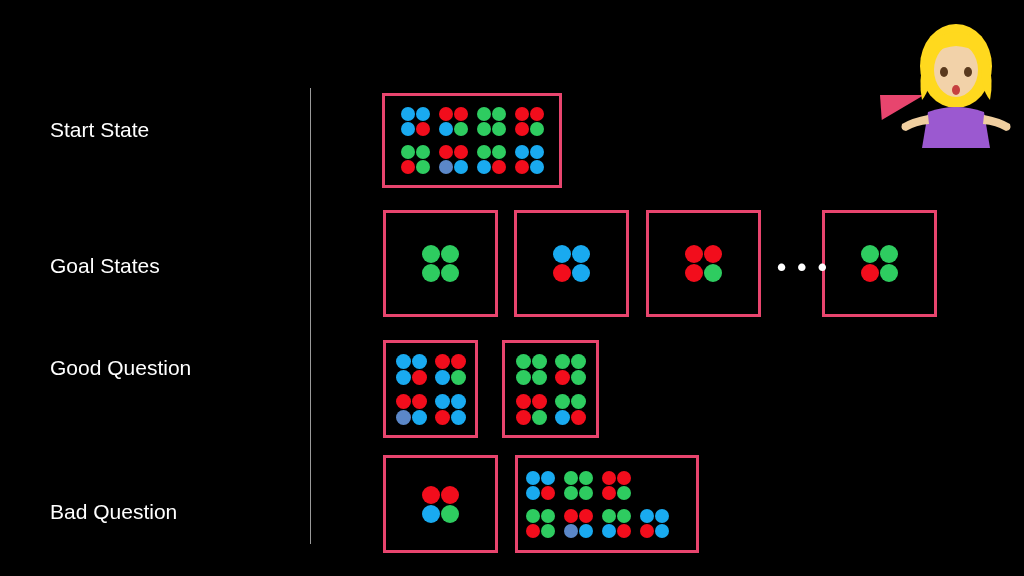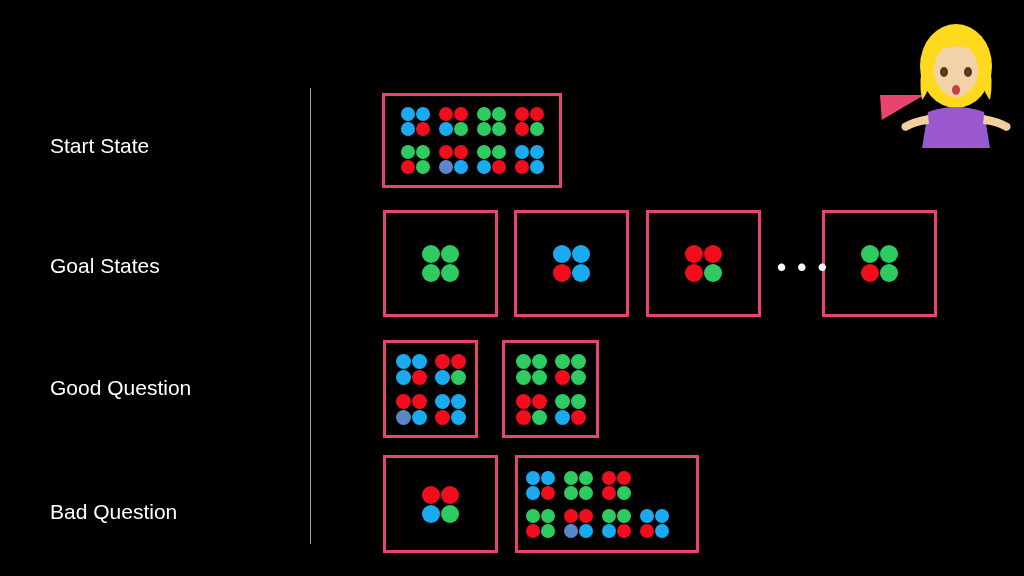--- a/index.html
+++ b/index.html
@@ -37,23 +37,23 @@
 
   
   .row-label {
     position: absolute;
     left: 50px;
     color: #ffffff;
     font-size: 21px;
     font-weight: 400;
     white-space: nowrap;
   }
-  .lbl-0 { top: 134px; }
+  .lbl-0 { top: 118px; }
   .lbl-1 { top: 254px; }
-  .lbl-2 { top: 376px; }
+  .lbl-2 { top: 356px; }
   .lbl-3 { top: 500px; }
 
   
   .dotbox {
     position: absolute;
     border: 3px solid #e8456e;
     background: #000000;
     display: flex;
     align-items: center;
     justify-content: center;

